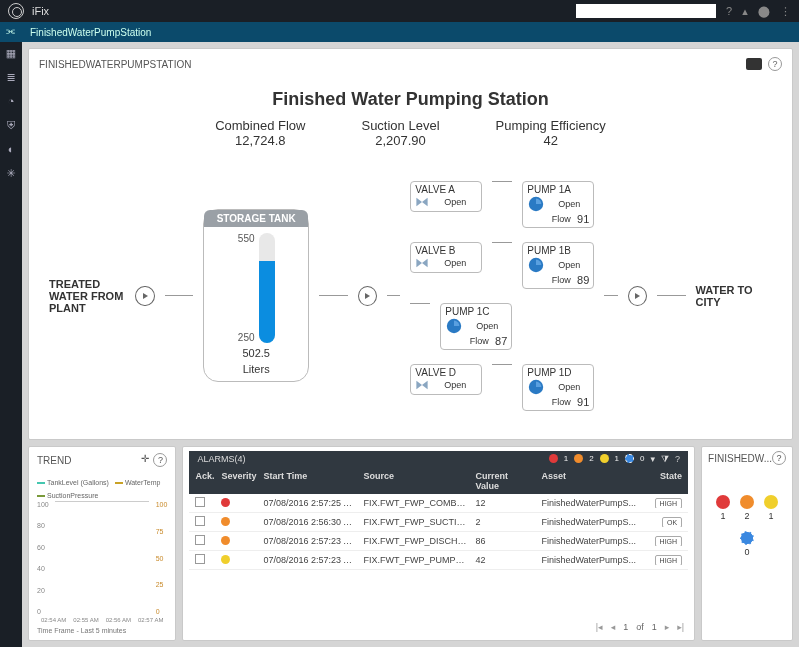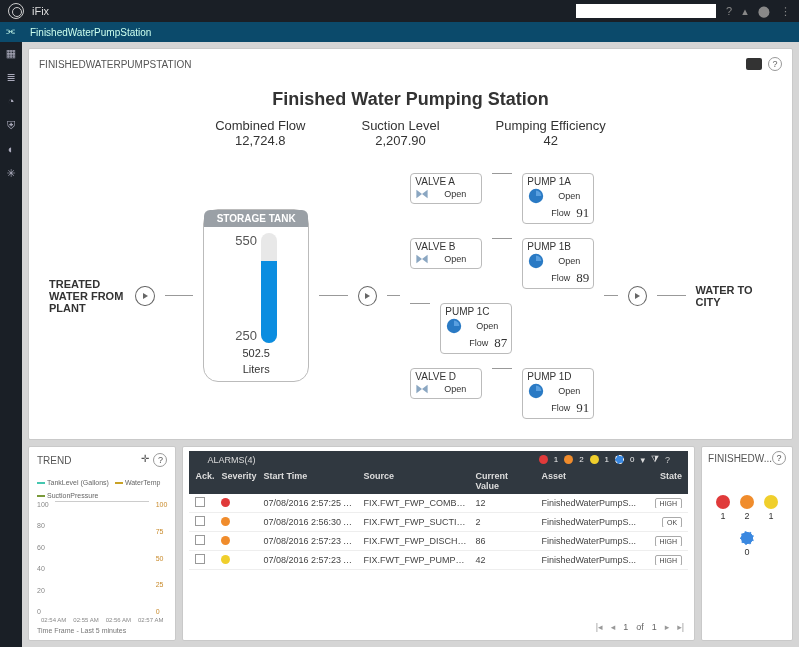--- a/index.html
+++ b/index.html
@@ -29,55 +29,55 @@
   .metric .mlabel { font-size: 13px; }
   .metric .mval { font-size: 13px; }
   .diagram { flex: 1; display: flex; align-items: center; justify-content: center; gap: 10px; padding: 0 10px; }
   .endpoint { font-size: 11px; font-weight: bold; width: 80px; }
   .node-circle { width: 20px; height: 20px; border: 1.5px solid #666; border-radius: 50%; display:flex;align-items:center;justify-content:center;cursor:pointer; }
   .node-circle::after { content:""; width:0;height:0;border-left:5px solid #666;border-top:3px solid transparent;border-bottom:3px solid transparent; }
   .tank-box { border: 1px solid #bbb; border-radius: 15px; width: 110px; padding: 6px; text-align: center; }
   .tank-title { background: #9aa0a6; color: #fff; font-size: 10px; font-weight: bold; padding: 3px; margin: -6px -6px 6px; border-radius: 6px 6px 0 0; }
   .tank-body { display: flex; flex-direction: column; align-items: center; }
   .tank-scale { display:flex; align-items:stretch; gap:4px; }
-  .tank-labels { display:flex; flex-direction:column; justify-content:space-between; font-size:13px; color:#555; height:110px; }
+  .tank-labels { display:flex; flex-direction:column; justify-content:space-between; font-size:10px; color:#555; height:110px; }
   .tank-tube { width: 16px; height: 110px; background: #e8e8e8; border-radius: 8px; position: relative; overflow:hidden; }
   .tank-fill { position:absolute; bottom:0; left:0; right:0; height:75%; background:#0b8de0; }
   .tank-val { font-size: 11px; margin-top: 4px; }
   .conn { width: 30px; height: 1px; background: #999; }
   .stack { display:flex; flex-direction:column; gap:14px; }
   .pair { display:flex; gap:10px; align-items:flex-start; }
   .device { border:1px solid #bbb; border-radius:4px; width:72px; padding:2px 4px; font-size:9px; }
   .device .dname { font-size:10px; }
   .device .drow { display:flex; align-items:center; gap:4px; }
   .valve-icon { width:14px;height:14px; }
   .pump-icon { width:18px;height:18px; }
   .drow .lbl { flex:1; text-align:center; }
-  .drow .num { font-size:13px;font-family:Liberation Serif, serif; }
+  .drow .num { font-size:11px; }
   .wire { width:20px; height:1px; background:#999; }
 
   .bottom-row { display: flex; gap: 6px; height: 195px; }
   .trend-panel { width: 210px; padding: 6px 8px; display:flex; flex-direction:column; }
   .panel-title { font-size: 10px; color: #555; display:flex; justify-content:space-between; align-items:center; margin-bottom:12px; }
   .panel-title .ticon { width:14px;height:14px;border:1px solid #999;border-radius:50%;display:flex;align-items:center;justify-content:center;font-size:9px;cursor:pointer; }
   .legend { display:flex; gap:6px; font-size:7px; color:#666; margin-bottom:2px; flex-wrap:wrap; }
   .legend span { display:flex; align-items:center; gap:2px; }
   .legend .sw { width:8px; height:2px; }
   .chart { flex:1; position:relative; border-left:1px solid #ccc; border-bottom:1px solid #ccc; margin: 0 4px; }
   .chart .grid { position:absolute; inset:0; background:
     repeating-linear-gradient(to top, #eee 0 1px, transparent 1px 25%);
   }
   .chart svg { position:absolute; inset:0; width:100%; height:100%; }
   .xaxis { display:flex; justify-content:space-between; font-size:6px; color:#888; margin:2px 4px 0; }
   .yaxis-l { position:absolute; left:-14px; top:0; bottom:0; display:flex; flex-direction:column; justify-content:space-between; font-size:7px; color:#888; }
   .yaxis-r { position:absolute; right:-14px; top:0; bottom:0; display:flex; flex-direction:column; justify-content:space-between; font-size:7px; color:#c98b2c; }
   .tf { font-size:7px; color:#777; margin-top:4px; }
 
   .alarms-panel { flex:1; padding:4px 6px; display:flex; flex-direction:column; }
-  .al-header { background:#303840; color:#ddd; display:flex; align-items:center; padding:3px 18px; font-size:9px; gap:6px; }
+  .al-header { background:#303840; color:#ddd; display:flex; padding:3px 8px; font-size:9px; gap:6px; }
   .al-header .spacer { flex:1; }
   .sev-dot { width:9px;height:9px;border-radius:50%; display:inline-block; }
   .sev-red { background:#e03a3a; } .sev-org { background:#f08c2c; } .sev-yel { background:#f0cf2c; } .sev-blu { background:#3a88e0; border:1px dashed #fff; }
   .al-header .cnt { font-size:8px; color:#eee; }
   .al-header .icn { cursor:pointer; }
   .al-cols { display:flex; background:#303840; color:#ddd; font-size:9px; padding:3px 2px;font-weight:bold; }
   .al-cols div { padding:0 4px; }
   .c-ack{width:26px} .c-sev{width:42px} .c-st{width:100px} .c-src{width:112px} .c-cv{width:66px} .c-as{flex:1} .c-state{width:46px;text-align:right}
   .al-row { display:flex; align-items:center; font-size:9px; color:#444; padding:3px 2px; border-bottom:1px solid #eee; }
   .al-row div { padding:0 4px; overflow:hidden; text-overflow:ellipsis; white-space:nowrap; }

